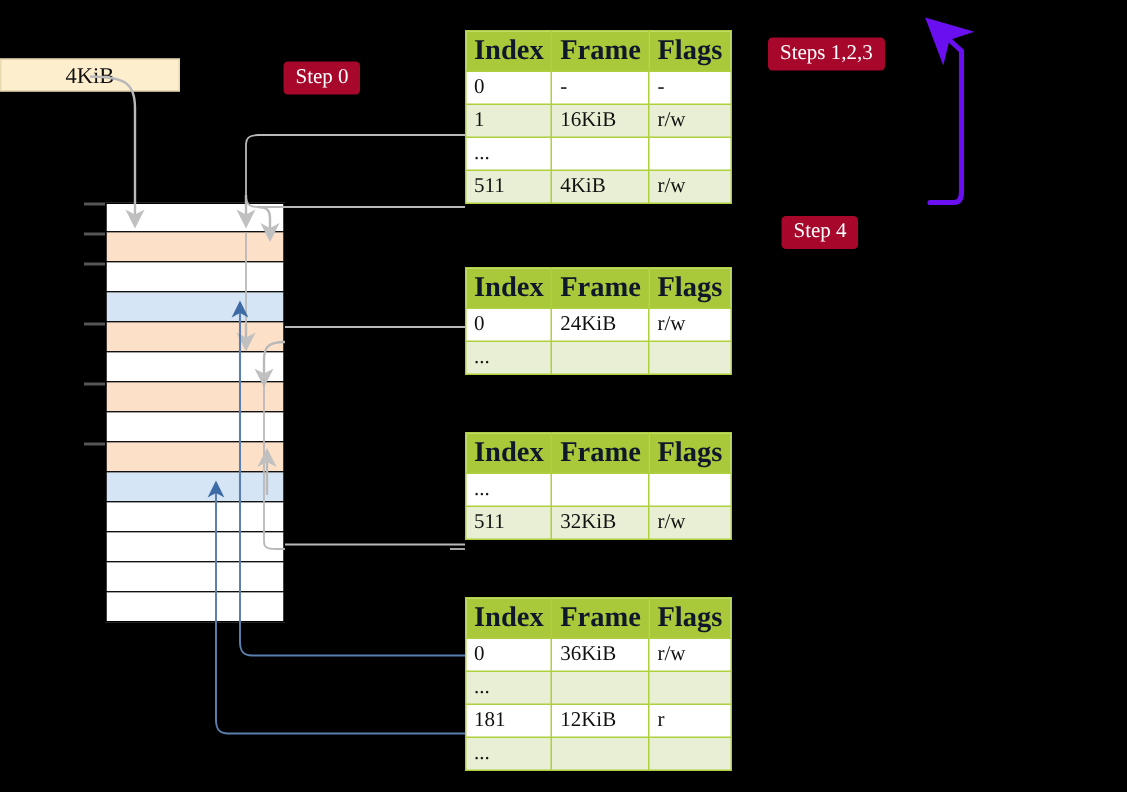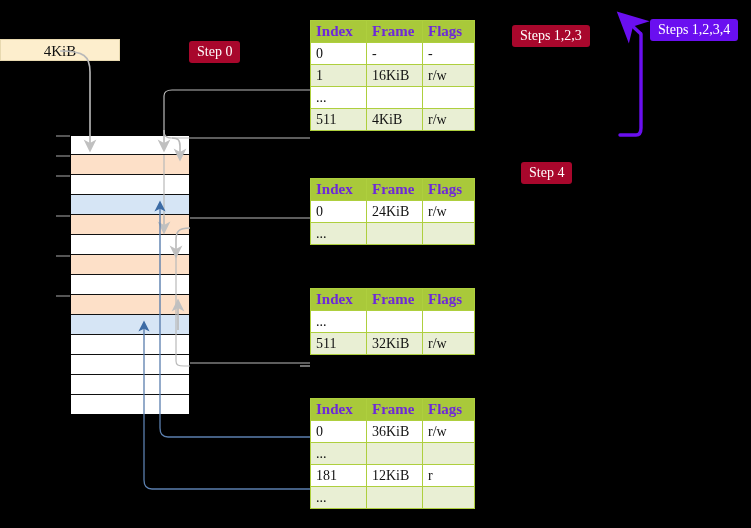--- a/index.html
+++ b/index.html
@@ -25,21 +25,21 @@
   .badge{
     position:absolute;border-radius:3px;color:#fff;
     font-size:14px;line-height:18px;padding:2px 8px;white-space:nowrap;
     box-sizing:border-box;
   }
   .badge.crimson{background:#a8072c;}
   .badge.violet{background:#6a0ff0;}
   #badge-step0{left:189px;top:41px;text-align:center;}
   #badge-steps123{left:512px;top:25px;}
   #badge-steps1234{left:650px;top:19px;}
-  #badge-step4{left:521px;top:162px;}
+  #badge-step4{left:521px;top:144px;}
 
   
   .memcol{position:absolute;left:70px;top:135px;width:120px;}
   .memrow{
     height:20px;box-sizing:border-box;
     border-left:1px solid #000;border-right:1px solid #000;
     border-bottom:1px solid #111;
     background:#fff;
     position:relative;
   }
@@ -62,22 +62,22 @@
     font-size:14px;
   }
   .ptable td,.ptable th{
     border:1px solid #aecf3e;
     padding:2px 5px;
     height:22px;box-sizing:border-box;
     text-align:left;color:#111;font-weight:normal;
     white-space:nowrap;
   }
   .ptable th{
-    background:#a9c93a;color:#6d28d9;font-weight:bold;
-    font-size:15px;
+    background:#a9c93a;color:#0f172a;font-weight:bold;
+    font-size:19px;
   }
   .ptable tr.alt td{background:#e9efd4;}
   .ptable tr.plain td{background:#ffffff;}
   .ptable td.hl{background:#f7f7a8;}
   .col-index{width:56px;}
   .col-frame{width:56px;}
   .col-flags{width:52px;}
 
   #table-pml4{left:310px;top:20px;}
   #table-pdpt{left:310px;top:178px;}
@@ -86,21 +86,20 @@
 </style>
 </head>
 <body>
 
 <div class="stage">
 
   <div class="kib-label">4KiB</div>
 
   <div class="badge crimson" id="badge-step0">Step 0</div>
   <div class="badge crimson" id="badge-steps123">Steps 1,2,3</div>
-  <div class="badge violet" id="badge-steps1234">Steps 1,2,3,4</div>
   <div class="badge crimson" id="badge-step4">Step 4</div>
 
   <div class="memcol" id="memcol">
       <div class="memrow white first"></div>
       <div class="memrow orange"></div>
       <div class="memrow white"></div>
       <div class="memrow blue"></div>
       <div class="memrow orange"></div>
       <div class="memrow white"></div>
       <div class="memrow orange"></div>

